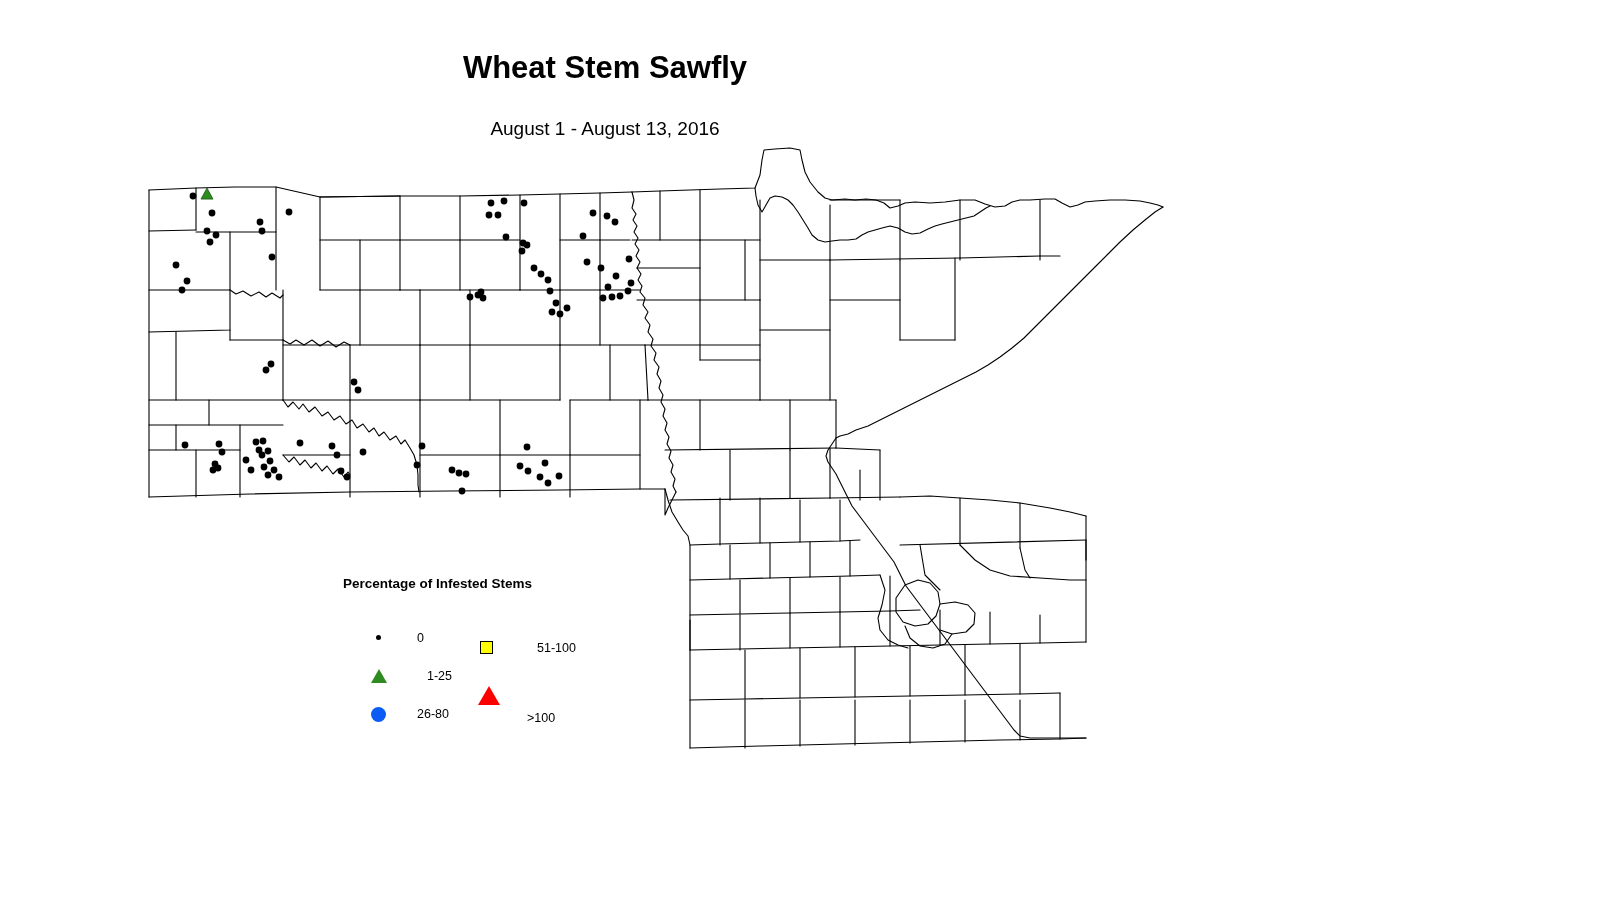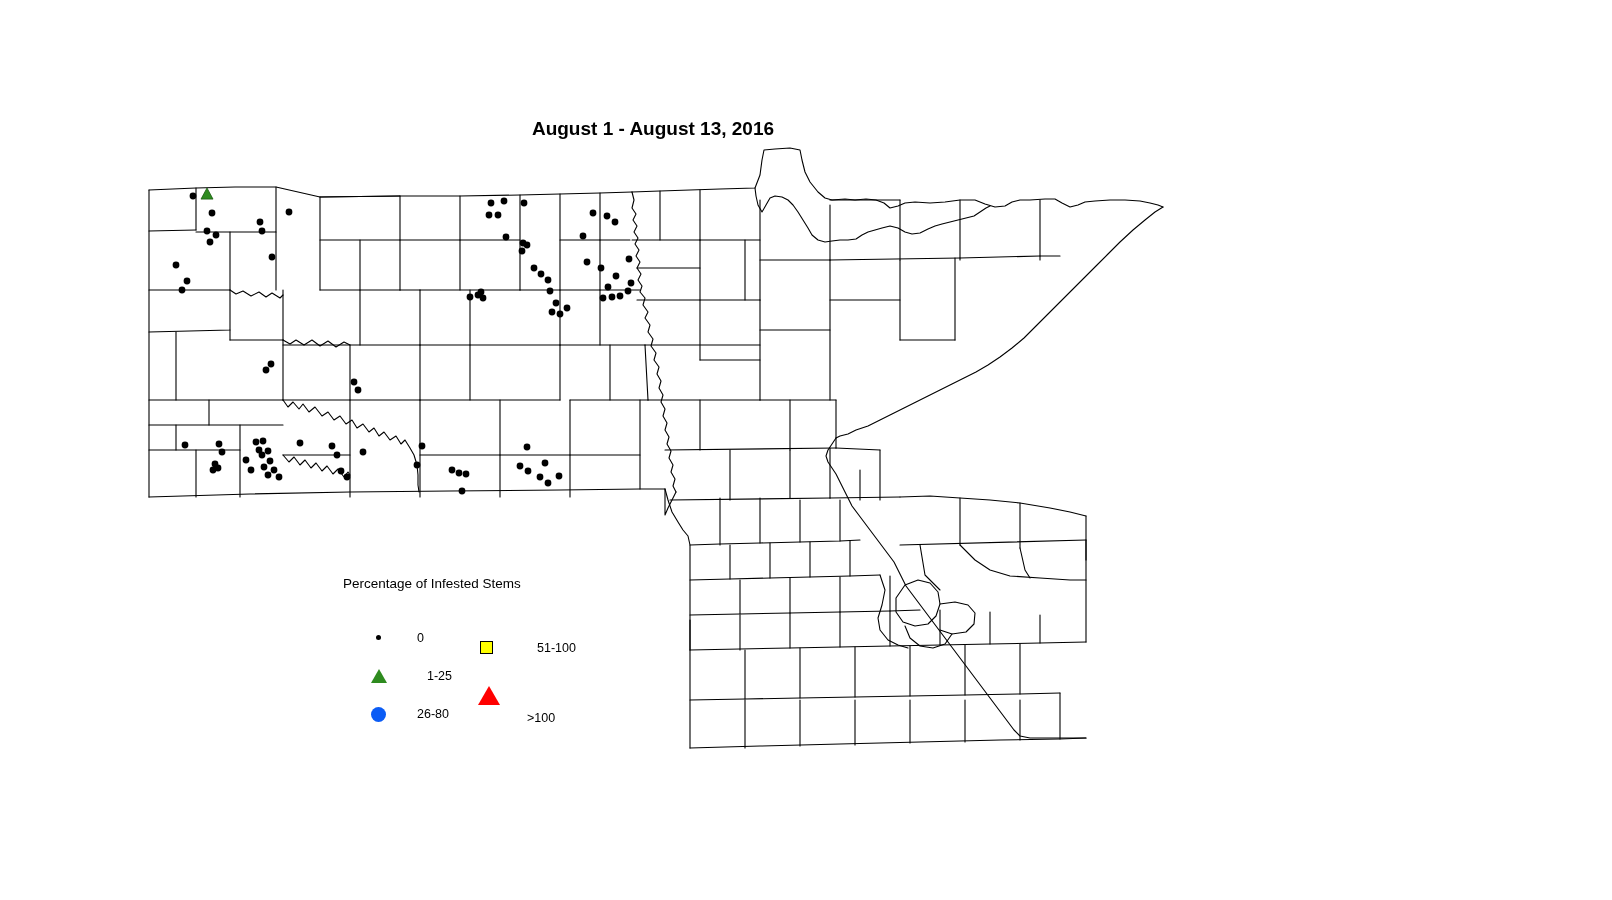--- a/index.html
+++ b/index.html
@@ -31,22 +31,21 @@
     font-weight: bold;
     letter-spacing: 0px;
   }
   .subtitle {
     position: absolute;
     left: 0;
     top: 118px;
     width: 1210px;
     text-align: center;
     font-size: 19px;
-    font-weight: bold;
-    padding-left: 48px;
+    font-weight: normal;
   }
   #map-area {
     position: absolute;
     left: 0;
     top: 0;
     width: 1612px;
     height: 900px;
   }
   #map-svg {
     position: absolute;
@@ -58,21 +57,21 @@
     left: 343px;
     top: 576px;
     width: 260px;
     height: 160px;
   }
   #legend-title {
     position: absolute;
     left: 0;
     top: 0;
     font-size: 13.5px;
-    font-weight: normal;
+    font-weight: bold;
     white-space: nowrap;
   }
   .legend-row {
     position: absolute;
     height: 20px;
   }
   .legend-sym {
     position: absolute;
     left: 0;
     top: 0;
@@ -123,20 +122,21 @@
     border-left: 11px solid transparent;
     border-right: 11px solid transparent;
     border-bottom: 19px solid #ff0000;
   }
 </style>
 </head>
 <body>
 
 <div id="page">
 
+  <div class="title">Wheat Stem Sawfly</div>
   <div class="subtitle">August 1 - August 13, 2016</div>
 
   <div id="map-area">
     <svg id="map-svg" width="1612" height="900" viewBox="0 0 1612 900">
       <g fill="none" stroke="#000000" stroke-width="1.1" stroke-linejoin="round" stroke-linecap="round">
 
         <path d="M149,190 L196,188 L235,187 L276,187 L320,197 L400,196 L460,196 L520,195 L560,194 L600,193 L632,192"></path>
         <path d="M149,190 L149,497"></path>
         <path d="M149,497 L250,494 L350,492 L450,491 L560,490 L640,489 L665,489"></path>
 

